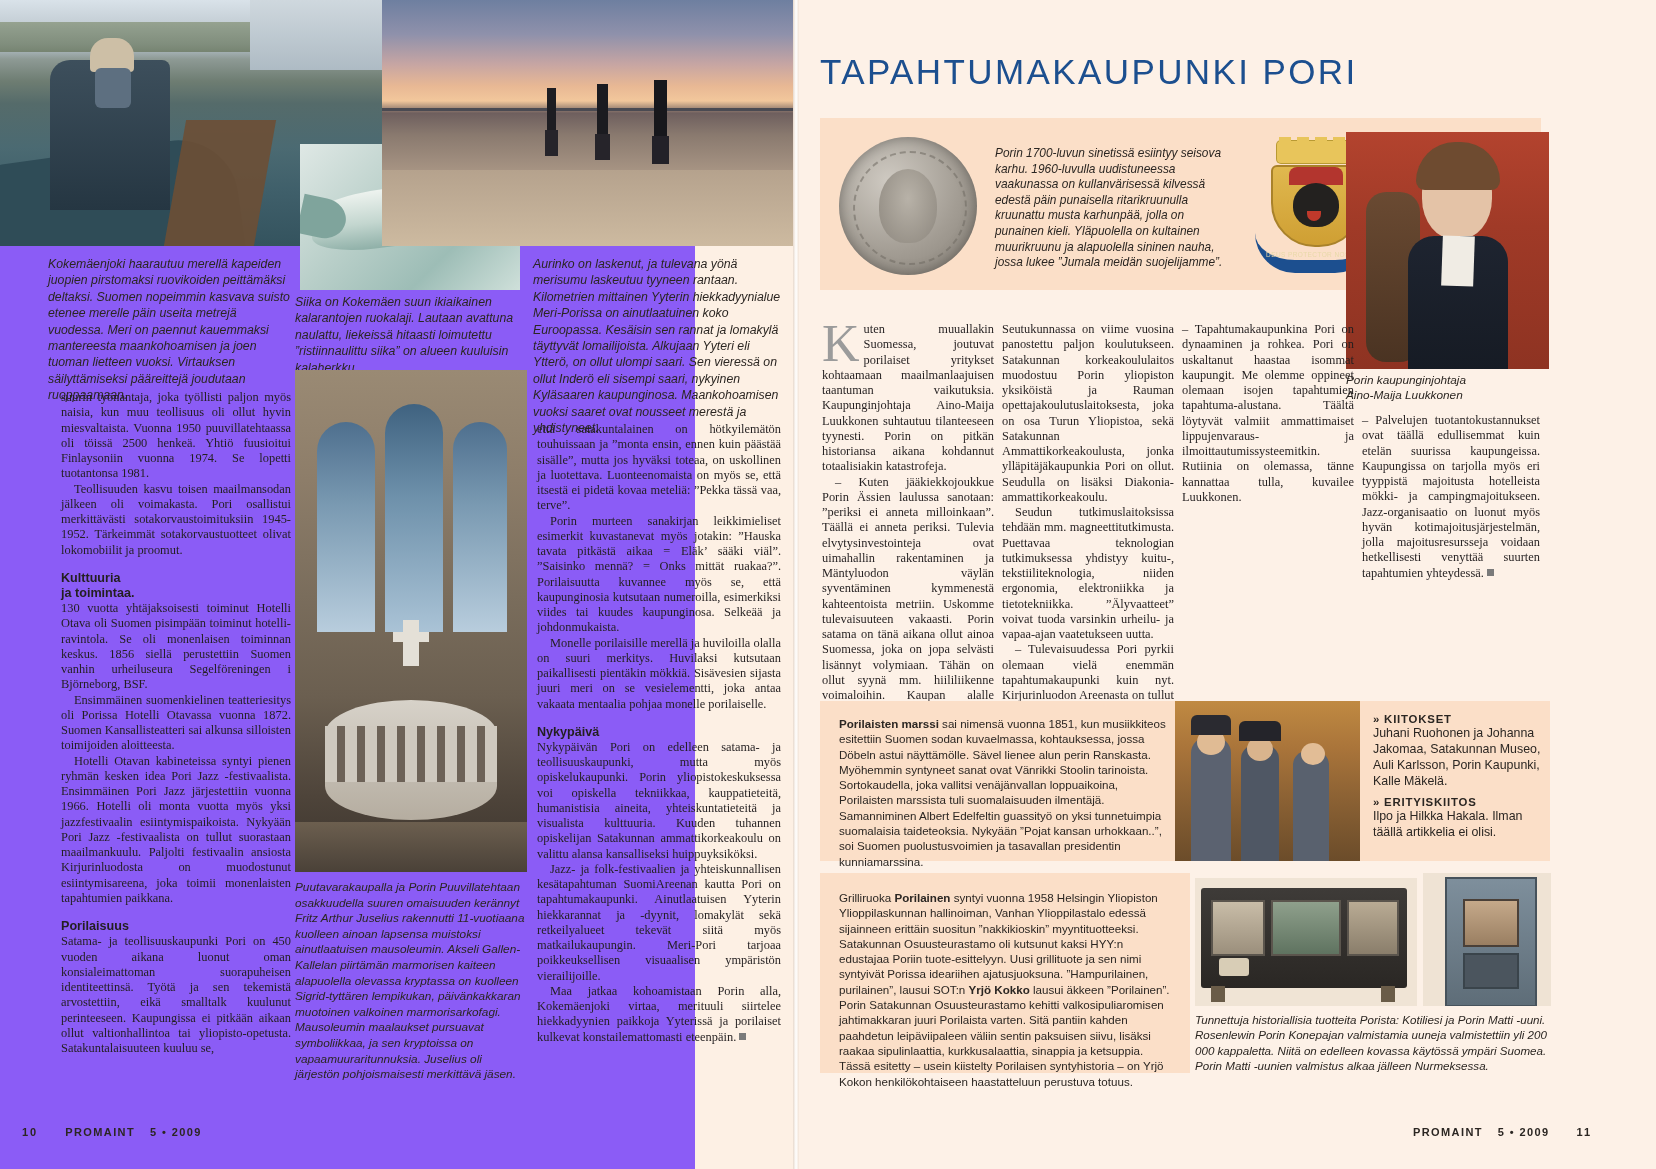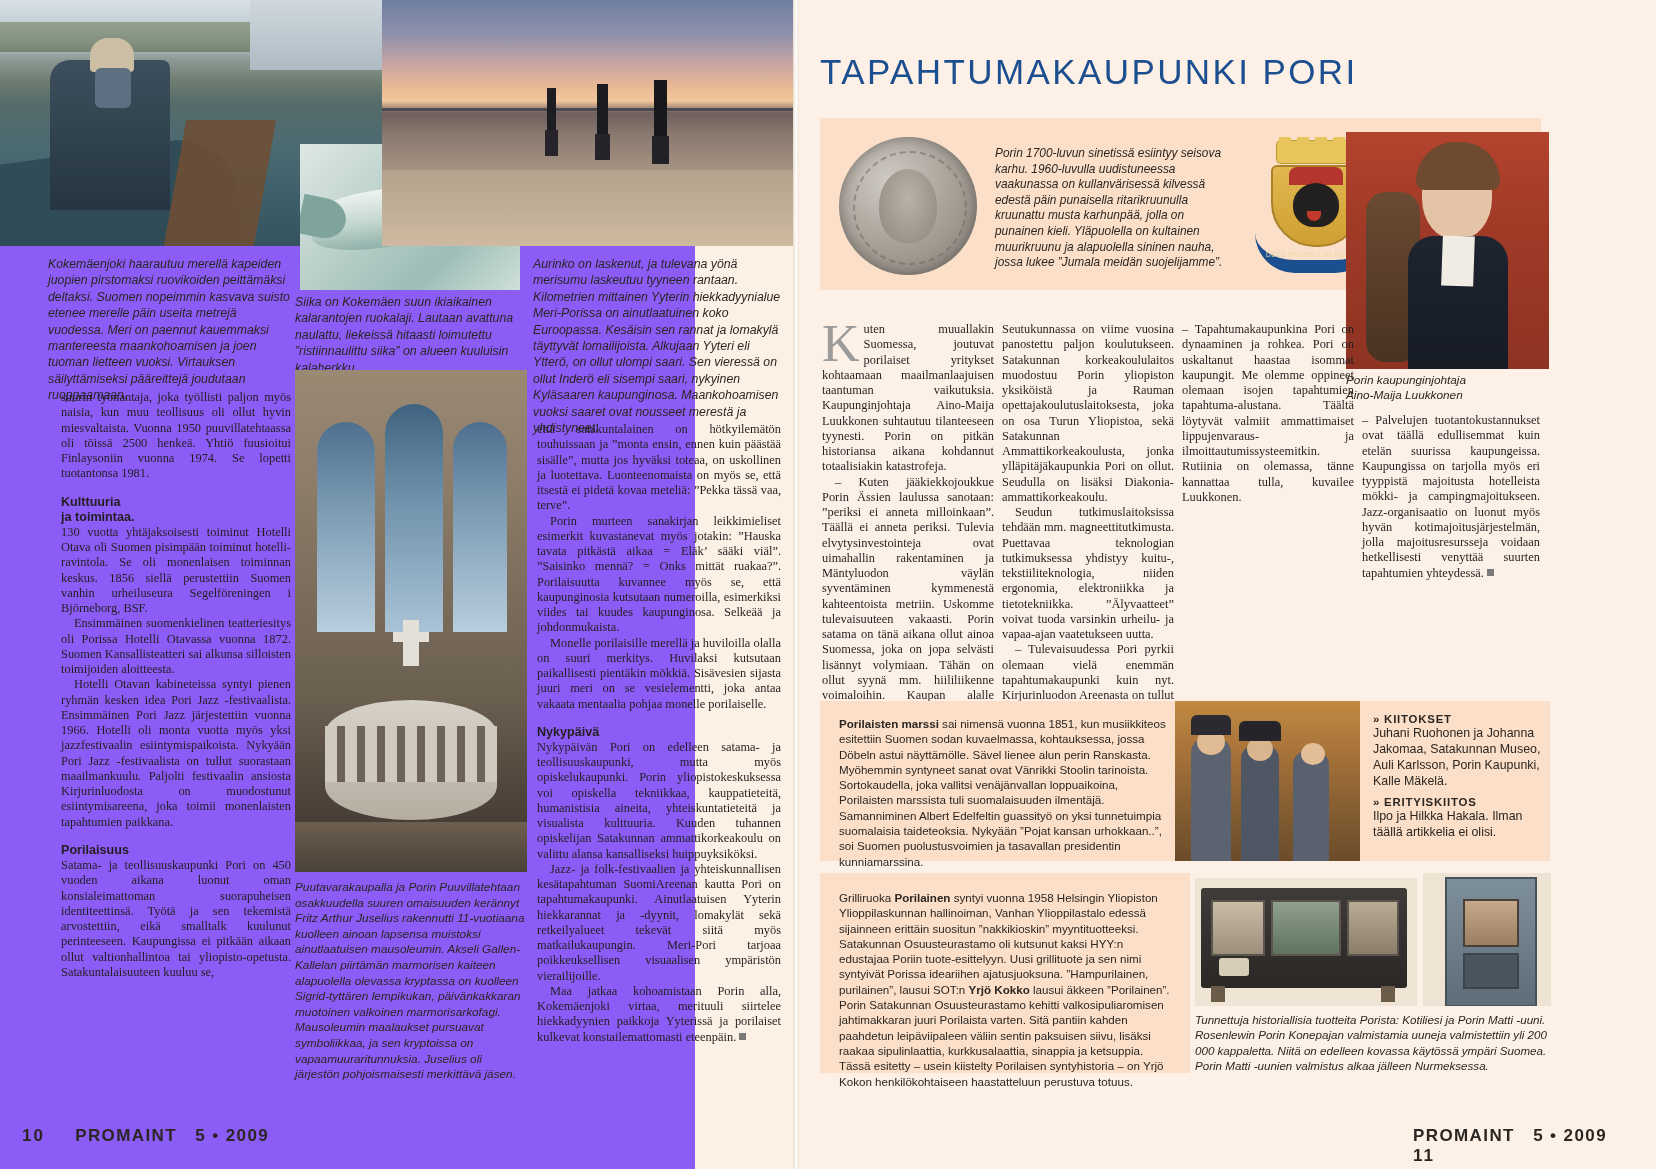--- a/index.html
+++ b/index.html
@@ -30,21 +30,21 @@
   .dropcap{float:left;font-family:"Liberation Serif",serif;font-size:52px;
            line-height:40px;color:#9b9b9b;margin:2px 4px 0 0;}
   .boxed{position:absolute;background:#fbdfc8;}
   .boxtext{font-family:"Liberation Sans",sans-serif;font-size:11.6px;
            line-height:15.3px;color:#2b2622;text-align:left;}
   .boxtext b{font-weight:bold;}
   .thanksh{font-family:"Liberation Sans",sans-serif;font-weight:bold;font-size:11.4px;
            letter-spacing:.8px;color:#2b2622;}
   .thanksb{font-family:"Liberation Sans",sans-serif;font-size:12.4px;line-height:16px;
            color:#2b2622;}
-  .folio{position:absolute;font-family:"Liberation Sans",sans-serif;font-size:17px;
+  .folio{position:absolute;font-family:"Liberation Sans",sans-serif;font-size:11px;
          letter-spacing:1.4px;font-weight:bold;color:#2b2622;}
   .folio .num{letter-spacing:2px;}
   .endmark{display:inline-block;width:7px;height:7px;background:#7a7a7a;
            vertical-align:1px;margin-left:3px;}
 </style>
 </head>
 <body>
 
 <div class="spread">
 
@@ -129,20 +129,21 @@
            background:linear-gradient(to bottom,#d7d2c9,#b5ada0);
            border-radius:86px/34px;"></div>
       <div style="position:absolute;left:30px;top:356px;width:172px;height:56px;
            background:repeating-linear-gradient(to right,#cfc9bf 0 12px,#6d6257 12px 20px);"></div>
       <div style="position:absolute;left:0;top:452px;width:100%;height:50px;
            background:linear-gradient(to bottom,#6c5f4f,#4a4138);"></div>
     </div>
 
     <div class="col body" style="left:61px;top:390px;width:230px;">
       <p class="noind">suurin työnantaja, joka työllisti paljon myös naisia, kun muu teollisuus oli ollut hyvin miesvaltaista. Vuonna 1950 puuvillatehtaassa oli töissä 2500 henkeä. Yhtiö fuusioitui Finlaysoniin vuonna 1974. Se lopetti tuotantonsa 1981.</p>
+      <p>Teollisuuden kasvu toisen maailmansodan jälkeen oli voimakasta. Pori osallistui merkittävästi sotakorvaustoimituksiin 1945-1952. Tärkeimmät sotakorvaustuotteet olivat lokomobiilit ja proomut.</p>
       <div class="head" style="white-space:pre-line;">Kulttuuria
 ja toimintaa.</div>
       <p class="noind">130 vuotta yhtäjaksoisesti toiminut Hotelli Otava oli Suomen pisimpään toiminut hotelli-ravintola. Se oli monenlaisen toiminnan keskus. 1856 siellä perustettiin Suomen vanhin urheiluseura Segelföreningen i Björneborg, BSF.</p>
       <p>Ensimmäinen suomenkielinen teatteriesitys oli Porissa Hotelli Otavassa vuonna 1872. Suomen Kansallisteatteri sai alkunsa silloisten toimijoiden aloitteesta.</p>
       <p>Hotelli Otavan kabineteissa syntyi pienen ryhmän kesken idea Pori Jazz -festivaalista. Ensimmäinen Pori Jazz järjestettiin vuonna 1966. Hotelli oli monta vuotta myös yksi jazzfestivaalin esiintymispaikoista. Nykyään Pori Jazz -festivaalista on tullut suorastaan maailmankuulu. Paljolti festivaalin ansiosta Kirjurinluodosta on muodostunut esiintymisareena, joka toimii monenlaisten tapahtumien paikkana.</p>
       <div class="head">Porilaisuus</div>
       <p class="noind">Satama- ja teollisuuskaupunki Pori on 450 vuoden aikana luonut oman konsialeimattoman suorapuheisen identiteettinsä. Työtä ja sen tekemistä arvostettiin, eikä smalltalk kuulunut perinteeseen. Kaupungissa ei pitkään aikaan ollut valtionhallintoa tai yliopisto-opetusta. Satakuntalaisuuteen kuuluu se,</p>
     </div>
 
     <div class="col cap" style="left:295px;top:880px;width:232px;font-size:11.8px;line-height:15.6px;">Puutavarakaupalla ja Porin Puuvillatehtaan osakkuudella suuren omaisuuden kerännyt Fritz Arthur Juselius rakennutti 11-vuotiaana kuolleen ainoan lapsensa muistoksi ainutlaatuisen mausoleumin. Akseli Gallen-Kallelan piirtämän marmorisen kaiteen alapuolella olevassa kryptassa on kuolleen Sigrid-tyttären lempikukan, päivänkakkaran muotoinen valkoinen marmorisarkofagi. Mausoleumin maalaukset pursuavat symboliikkaa, ja sen kryptoissa on vapaamuuraritunnuksia. Juselius oli järjestön pohjoismaisesti merkittävä jäsen.</div>

